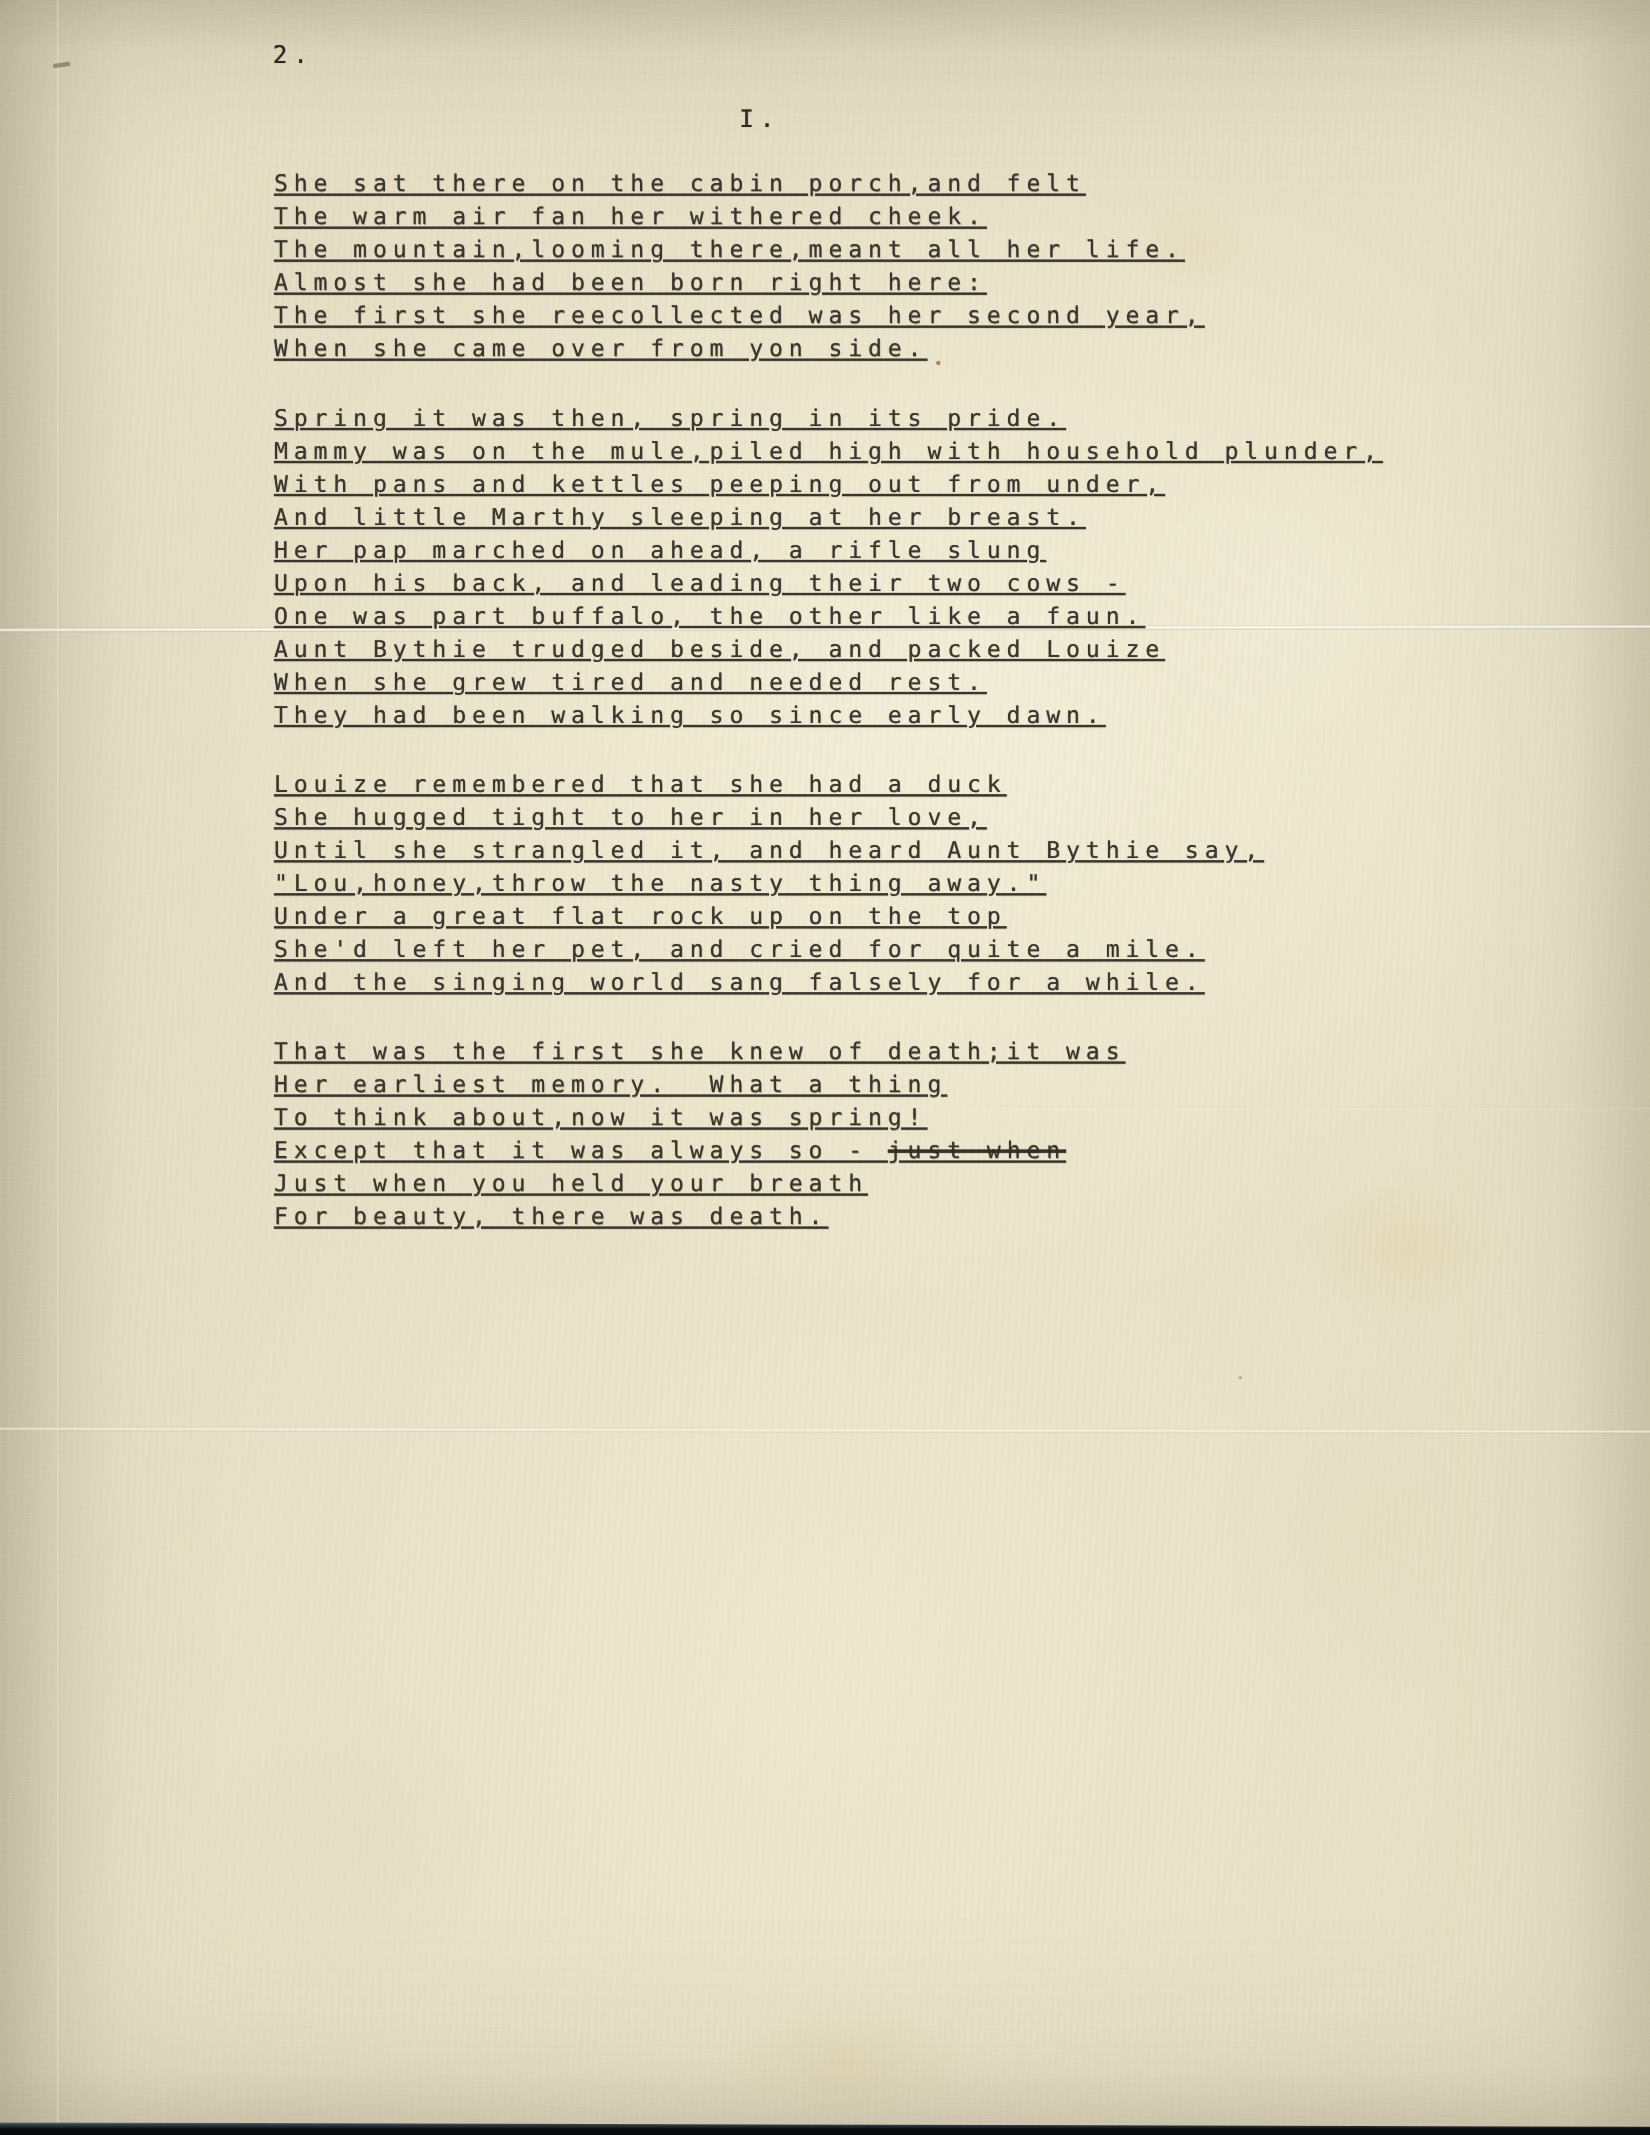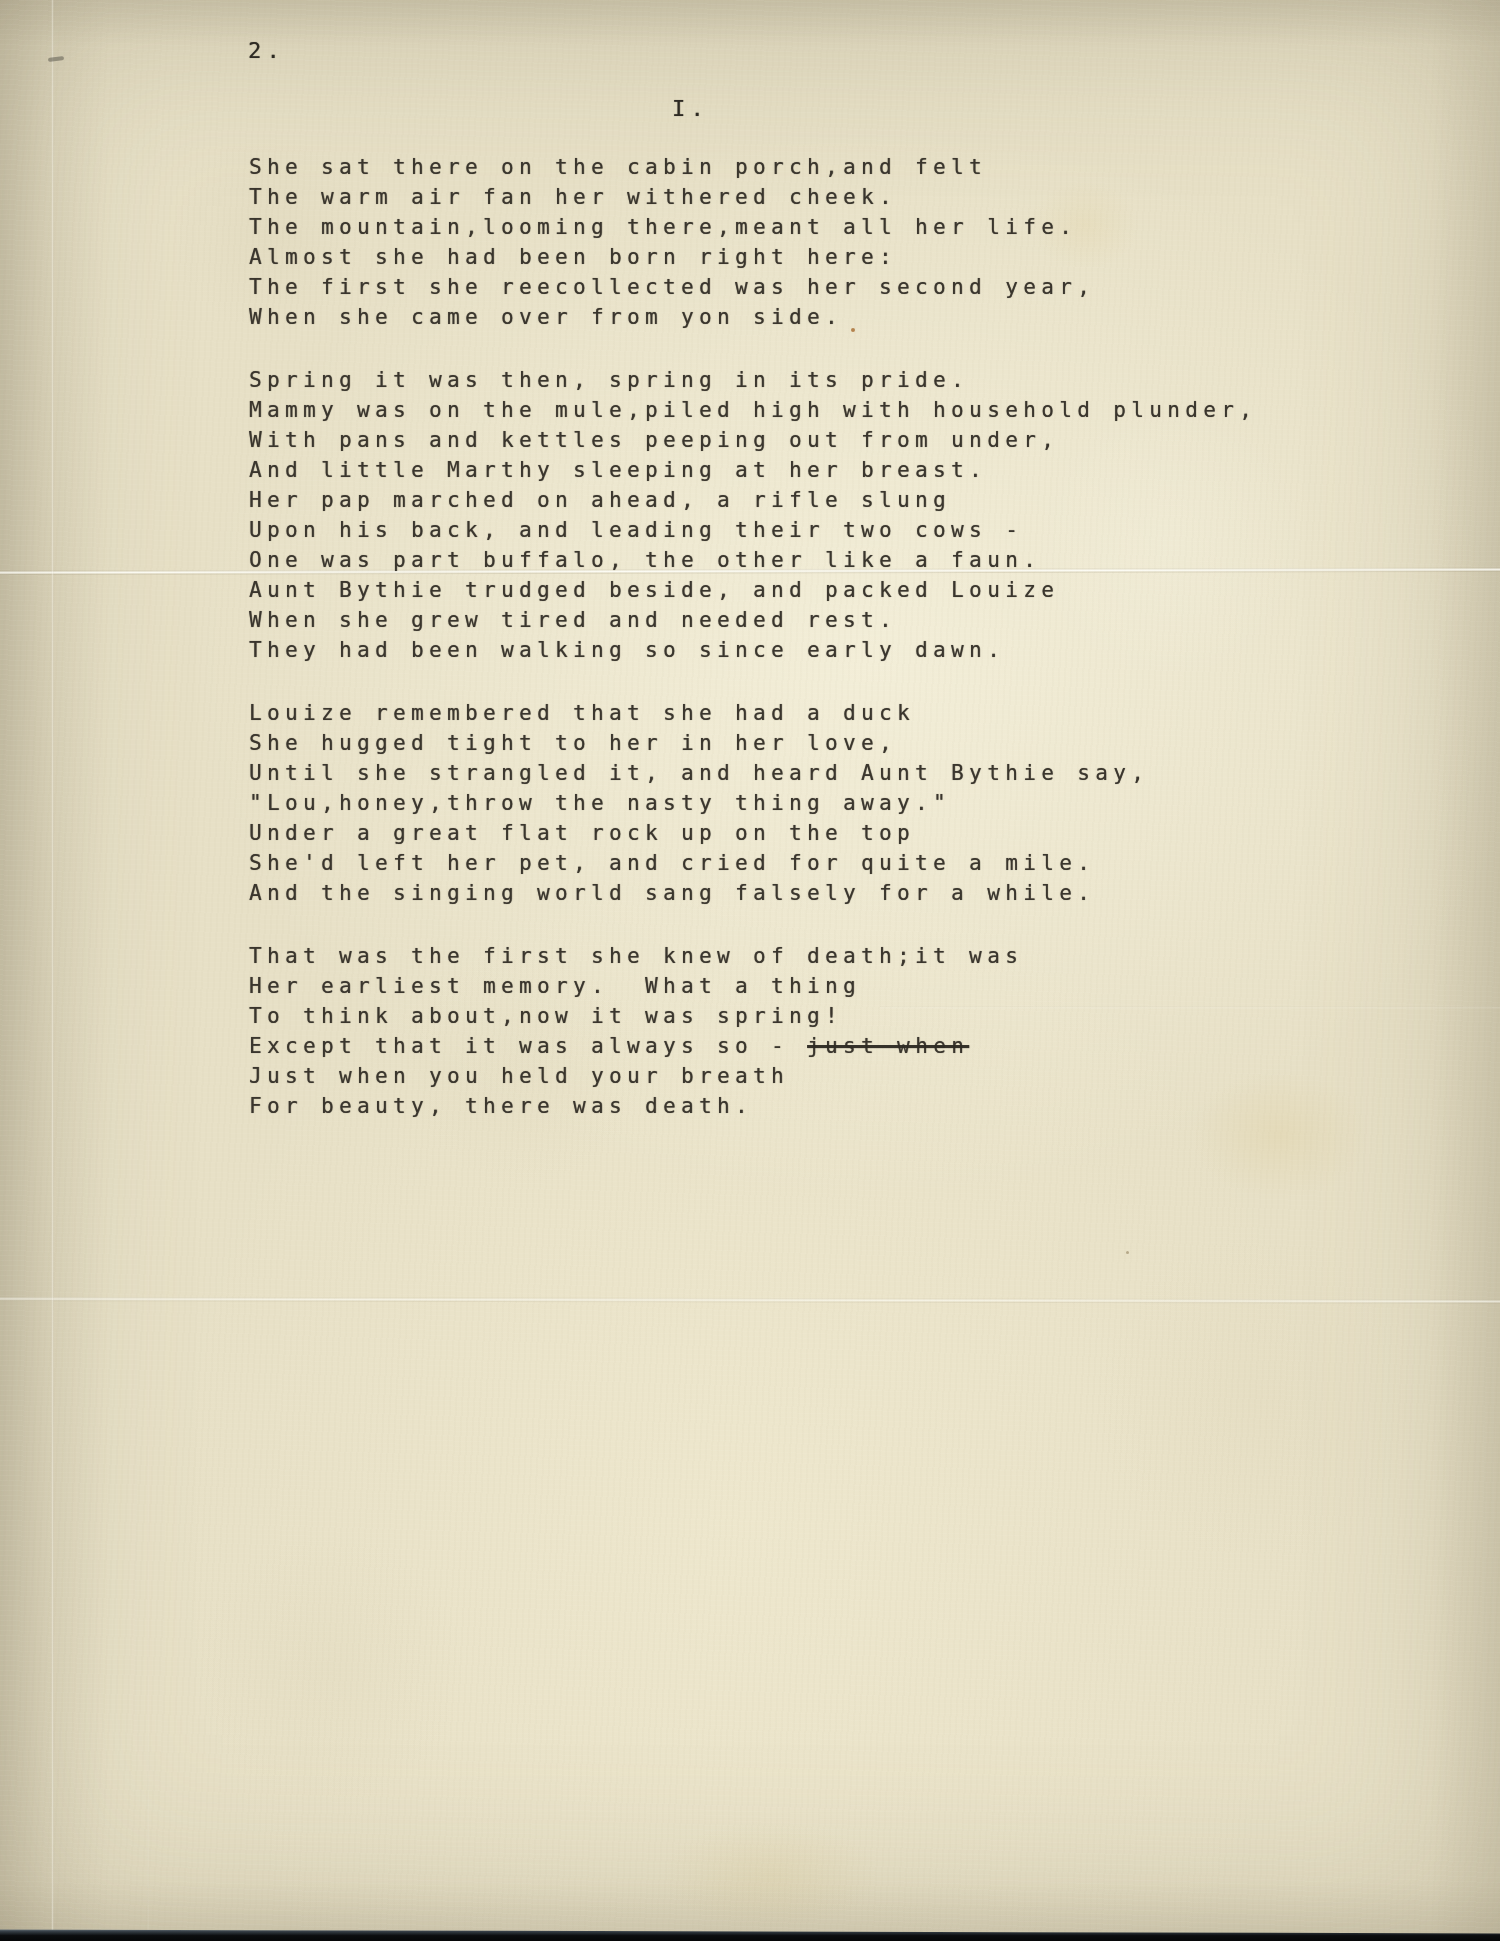--- a/index.html
+++ b/index.html
@@ -64,20 +64,21 @@
     top: 96px;
     font-size: 22px;
     color: rgba(40, 37, 30, 0.92);
   }
 
   .poem {
     position: absolute;
     left: 249px;
     top: 152px;
     font-size: 21px;
+    text-decoration: underline;
   }
 
   .stanza { margin-bottom: 33px; }
 
   .poem-line {
     height: 30px;
     line-height: 30px;
     font-size: 21px;
   }
 

